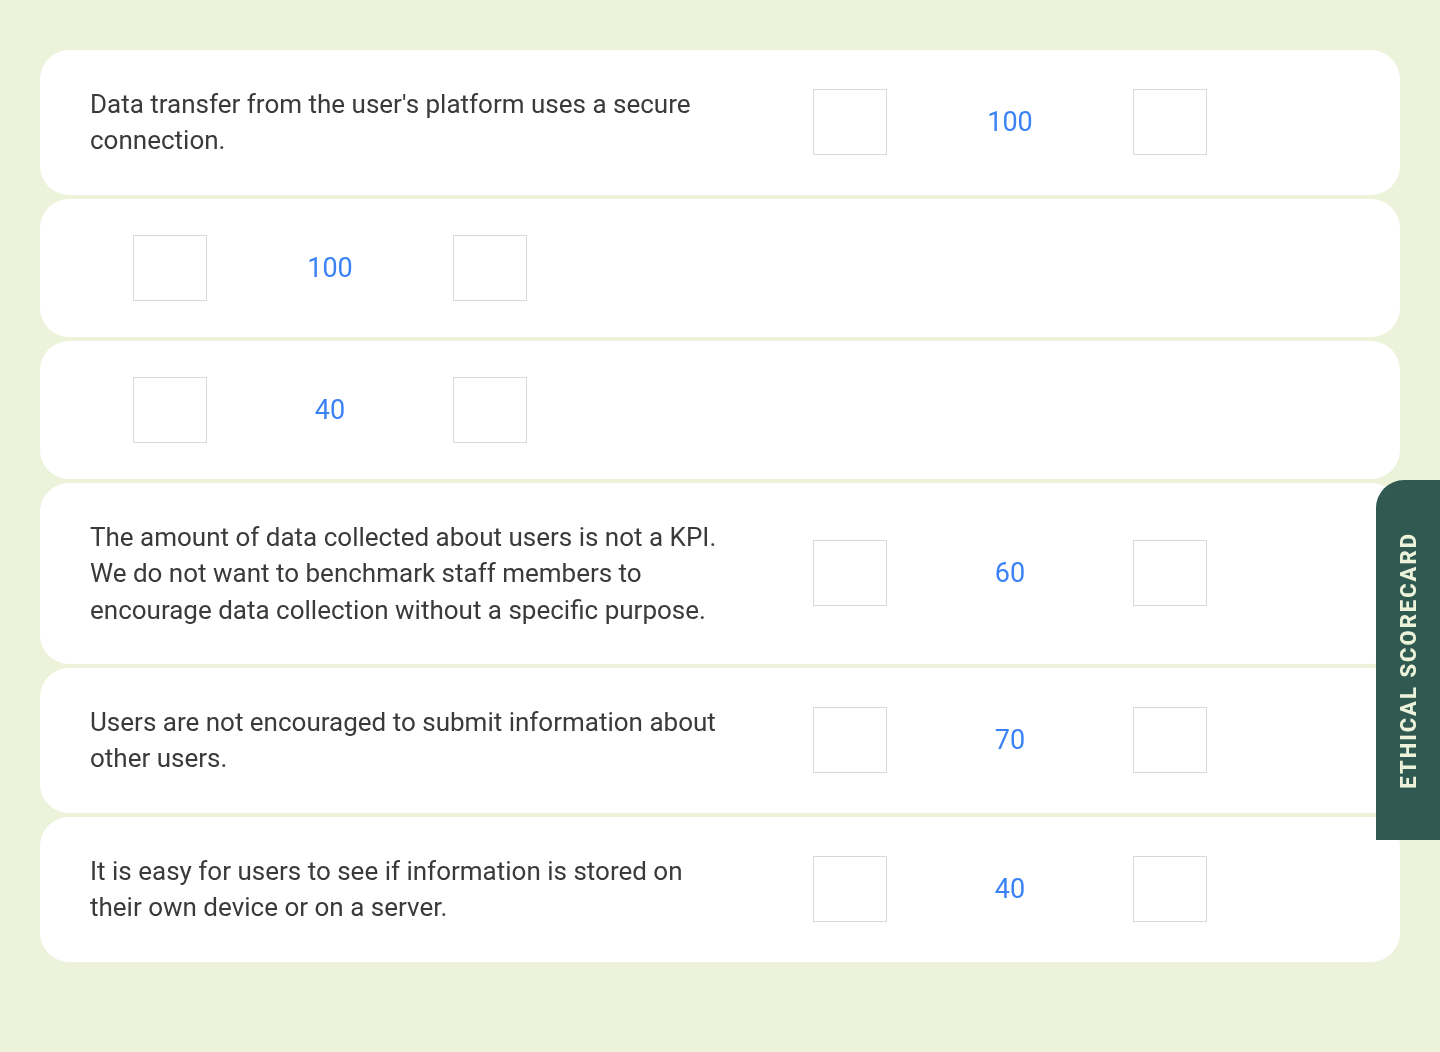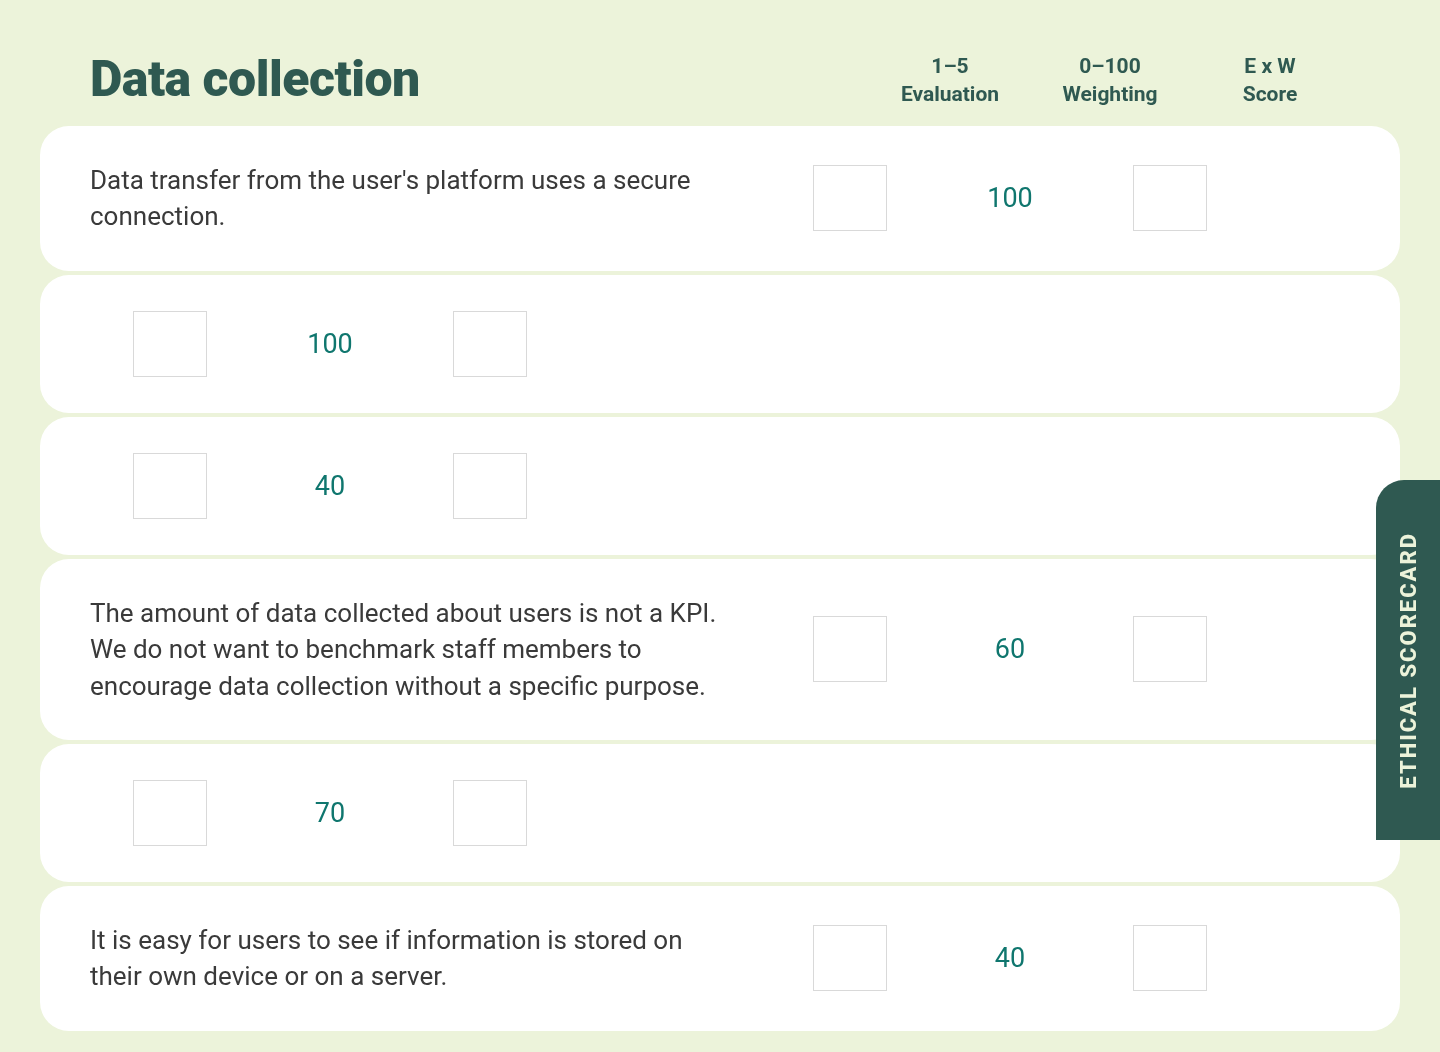--- a/index.html
+++ b/index.html
@@ -73,21 +73,21 @@
 
   .inputbox {
     width: 74px;
     height: 66px;
     border: 1px solid #d9d9d9;
     background: #ffffff;
   }
 
   .weight-val {
     font-size: 27px;
-    color: #0f766e;
+    color: #3b82f6;
   }
 
   .side-tab {
     position: absolute;
     right: 0;
     top: 480px;
     width: 64px;
     height: 360px;
     background: #2f5951;
     border-top-left-radius: 28px;
@@ -102,35 +102,20 @@
     letter-spacing: 2px;
     writing-mode: vertical-rl;
     transform: rotate(180deg);
   }
 </style>
 </head>
 <body>
 
 <div class="page">
 
-  <div class="header-row">
-    <div class="title">Data collection</div>
-    <div class="col-head">
-      <span class="line1">1–5</span>
-      <span class="line2">Evaluation</span>
-    </div>
-    <div class="col-head">
-      <span class="line1">0–100</span>
-      <span class="line2">Weighting</span>
-    </div>
-    <div class="col-head">
-      <span class="line1">E x W</span>
-      <span class="line2">Score</span>
-    </div>
-  </div>
 
   <div class="rows">
 
     <div class="row">
       <div class="criterion">Data transfer from the user's platform uses a secure connection.</div>
       <div class="cell">
         <div class="inputbox"></div>
       </div>
       <div class="cell">
         <span class="weight-val">100</span>
@@ -171,20 +156,21 @@
       </div>
       <div class="cell">
         <span class="weight-val">60</span>
       </div>
       <div class="cell">
         <div class="inputbox"></div>
       </div>
     </div>
 
     <div class="row">
+      <div class="criterion">Users are not encouraged to submit information about other users.</div>
       <div class="cell">
         <div class="inputbox"></div>
       </div>
       <div class="cell">
         <span class="weight-val">70</span>
       </div>
       <div class="cell">
         <div class="inputbox"></div>
       </div>
     </div>

